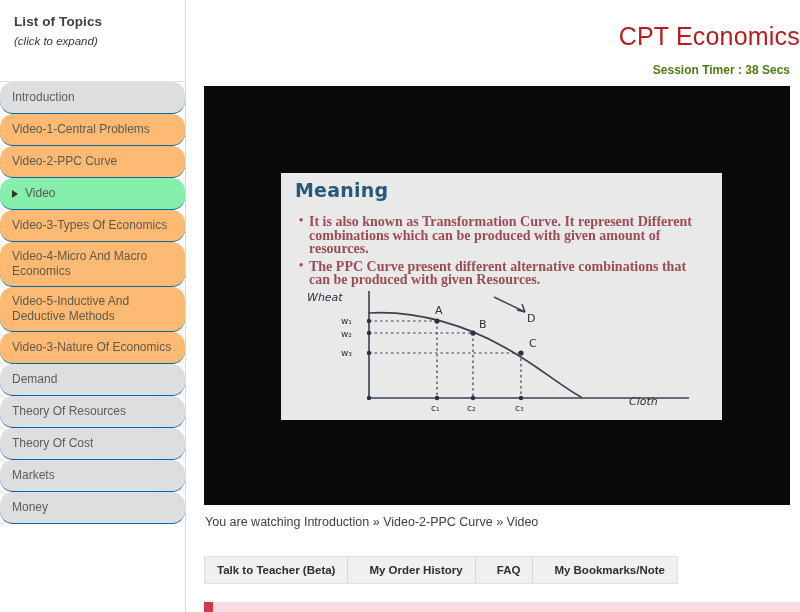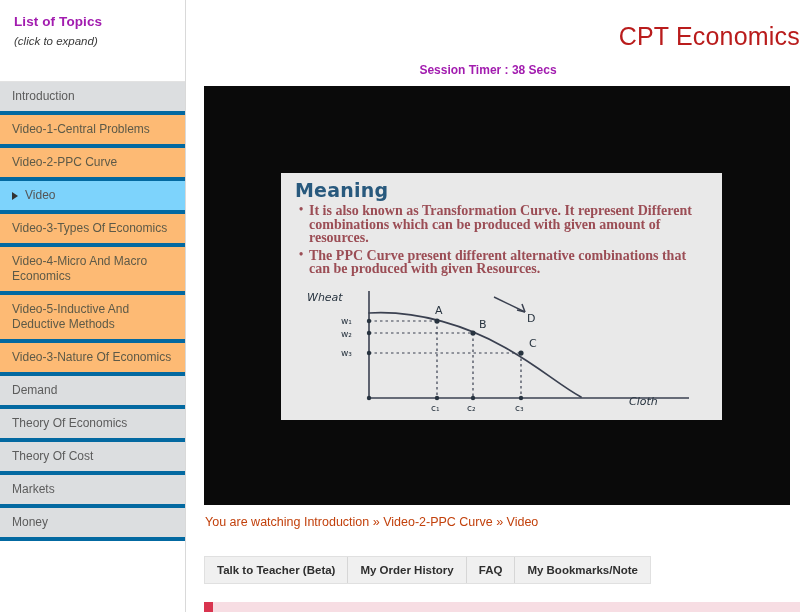--- a/index.html
+++ b/index.html
@@ -29,44 +29,45 @@
   }
   #sidebar-header {
     padding: 14px 14px 10px 14px;
     height: 82px;
     background: #ffffff;
     border-bottom: 1px solid #e2e2e2;
   }
   #sidebar-title {
     font-size: 13.5px;
     font-weight: bold;
-    color: #a21caf;
+    color: #404040;
     letter-spacing: .1px;
     margin: 0 0 6px 0;
   }
   #sidebar-subtitle {
     font-size: 11.5px;
     font-style: italic;
     color: #3a3a3a;
     margin: 0;
   }
   .topic {
     display: flex;
     align-items: center;
     min-height: 32px;
     padding: 7px 10px 7px 12px;
     font-size: 12px;
     color: #5d5d55;
     line-height: 15px;
-    border-bottom: 4px solid #0369a1;
+    border-bottom: 1px solid #0369a1;
     cursor: pointer;
+    border-radius: 13px;
   }
   .topic.gray   { background: #dcdee0; color: #5c5c5c; }
   .topic.cream  { background: #fdba74; color: #5d5a48; }
-  .topic.plain  { background: #7dd3fc; color: #555555; }
+  .topic.plain  { background: #86efac; color: #555555; }
   .topic .caret {
     display: inline-block;
     width: 0; height: 0;
     margin-right: 7px;
     border-left: 6px solid #333333;
     border-top: 4px solid transparent;
     border-bottom: 4px solid transparent;
   }
 
   
@@ -79,24 +80,24 @@
   #page-title {
     text-align: right;
     font-size: 25px;
     font-weight: normal;
     color: #b91c1c;
     margin: 22px 0 0 0;
     padding: 0;
     letter-spacing: .2px;
   }
   #session-timer {
-    text-align: center;
+    text-align: right;
     font-size: 12px;
     font-weight: bold;
-    color: #a21caf;
+    color: #4d7c0f;
     padding: 12px 10px 4px 0;
   }
 
   
   #video-player {
     position: absolute;
     left: 18px; top: 86px;
     width: 586px; height: 419px;
     background: #0a0a0a;
     overflow: hidden;
@@ -106,21 +107,21 @@
     left: 77px; top: 87px;
     width: 441px; height: 247px;
     background: #e9e9e9;
     overflow: hidden;
   }
   #slide-heading {
     font-family: "DejaVu Sans", sans-serif;
     font-size: 19px;
     font-weight: bold;
     color: #28597d;
-    margin: 6px 0 3px 14px;
+    margin: 6px 0 14px 14px;
     letter-spacing: .2px;
   }
   #slide-bullets {
     list-style: none;
     margin: 0;
     padding: 0 14px 0 18px;
   }
   #slide-bullets li {
     position: relative;
     font-family: "Liberation Serif", serif;
@@ -142,28 +143,29 @@
     position: absolute;
     left: 8px; top: 112px;
     width: 430px; height: 132px;
   }
 
   
   #breadcrumb {
     position: absolute;
     left: 19px; top: 515px;
     font-size: 12.5px;
-    color: #c2410c;
+    color: #404040;
   }
   #action-bar {
     position: absolute;
     left: 18px; top: 556px;
     display: flex;
     background: #f0f0f0;
     border: 1px solid #e0e0e0;
+    gap: 9px;
   }
   .action-btn {
     font-size: 11.5px;
     font-weight: bold;
     color: #2e2e2e;
     padding: 7px 12px;
     background: #f0f0f0;
     border: none;
     border-right: 1px solid #d6d6d6;
     cursor: pointer;
@@ -213,21 +215,21 @@
         <div class="topic cream">
           <span>Video-5-Inductive And Deductive Methods</span>
         </div>
         <div class="topic cream">
           <span>Video-3-Nature Of Economics</span>
         </div>
         <div class="topic gray">
           <span>Demand</span>
         </div>
         <div class="topic gray">
-          <span>Theory Of Economics</span>
+          <span>Theory Of Resources</span>
         </div>
         <div class="topic gray">
           <span>Theory Of Cost</span>
         </div>
         <div class="topic gray">
           <span>Markets</span>
         </div>
         <div class="topic gray">
           <span>Money</span>
         </div>

